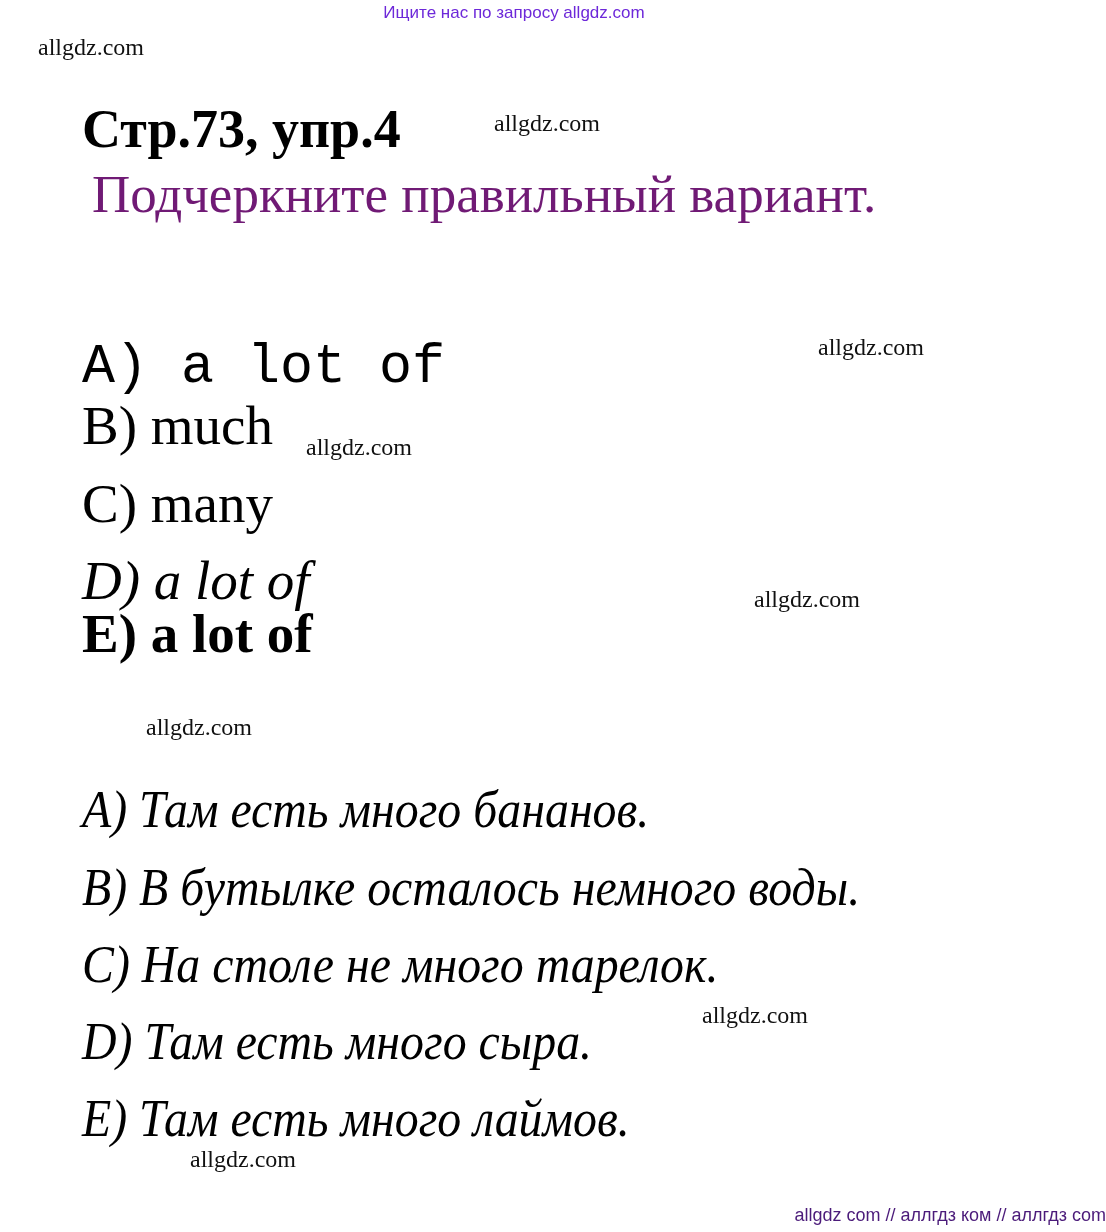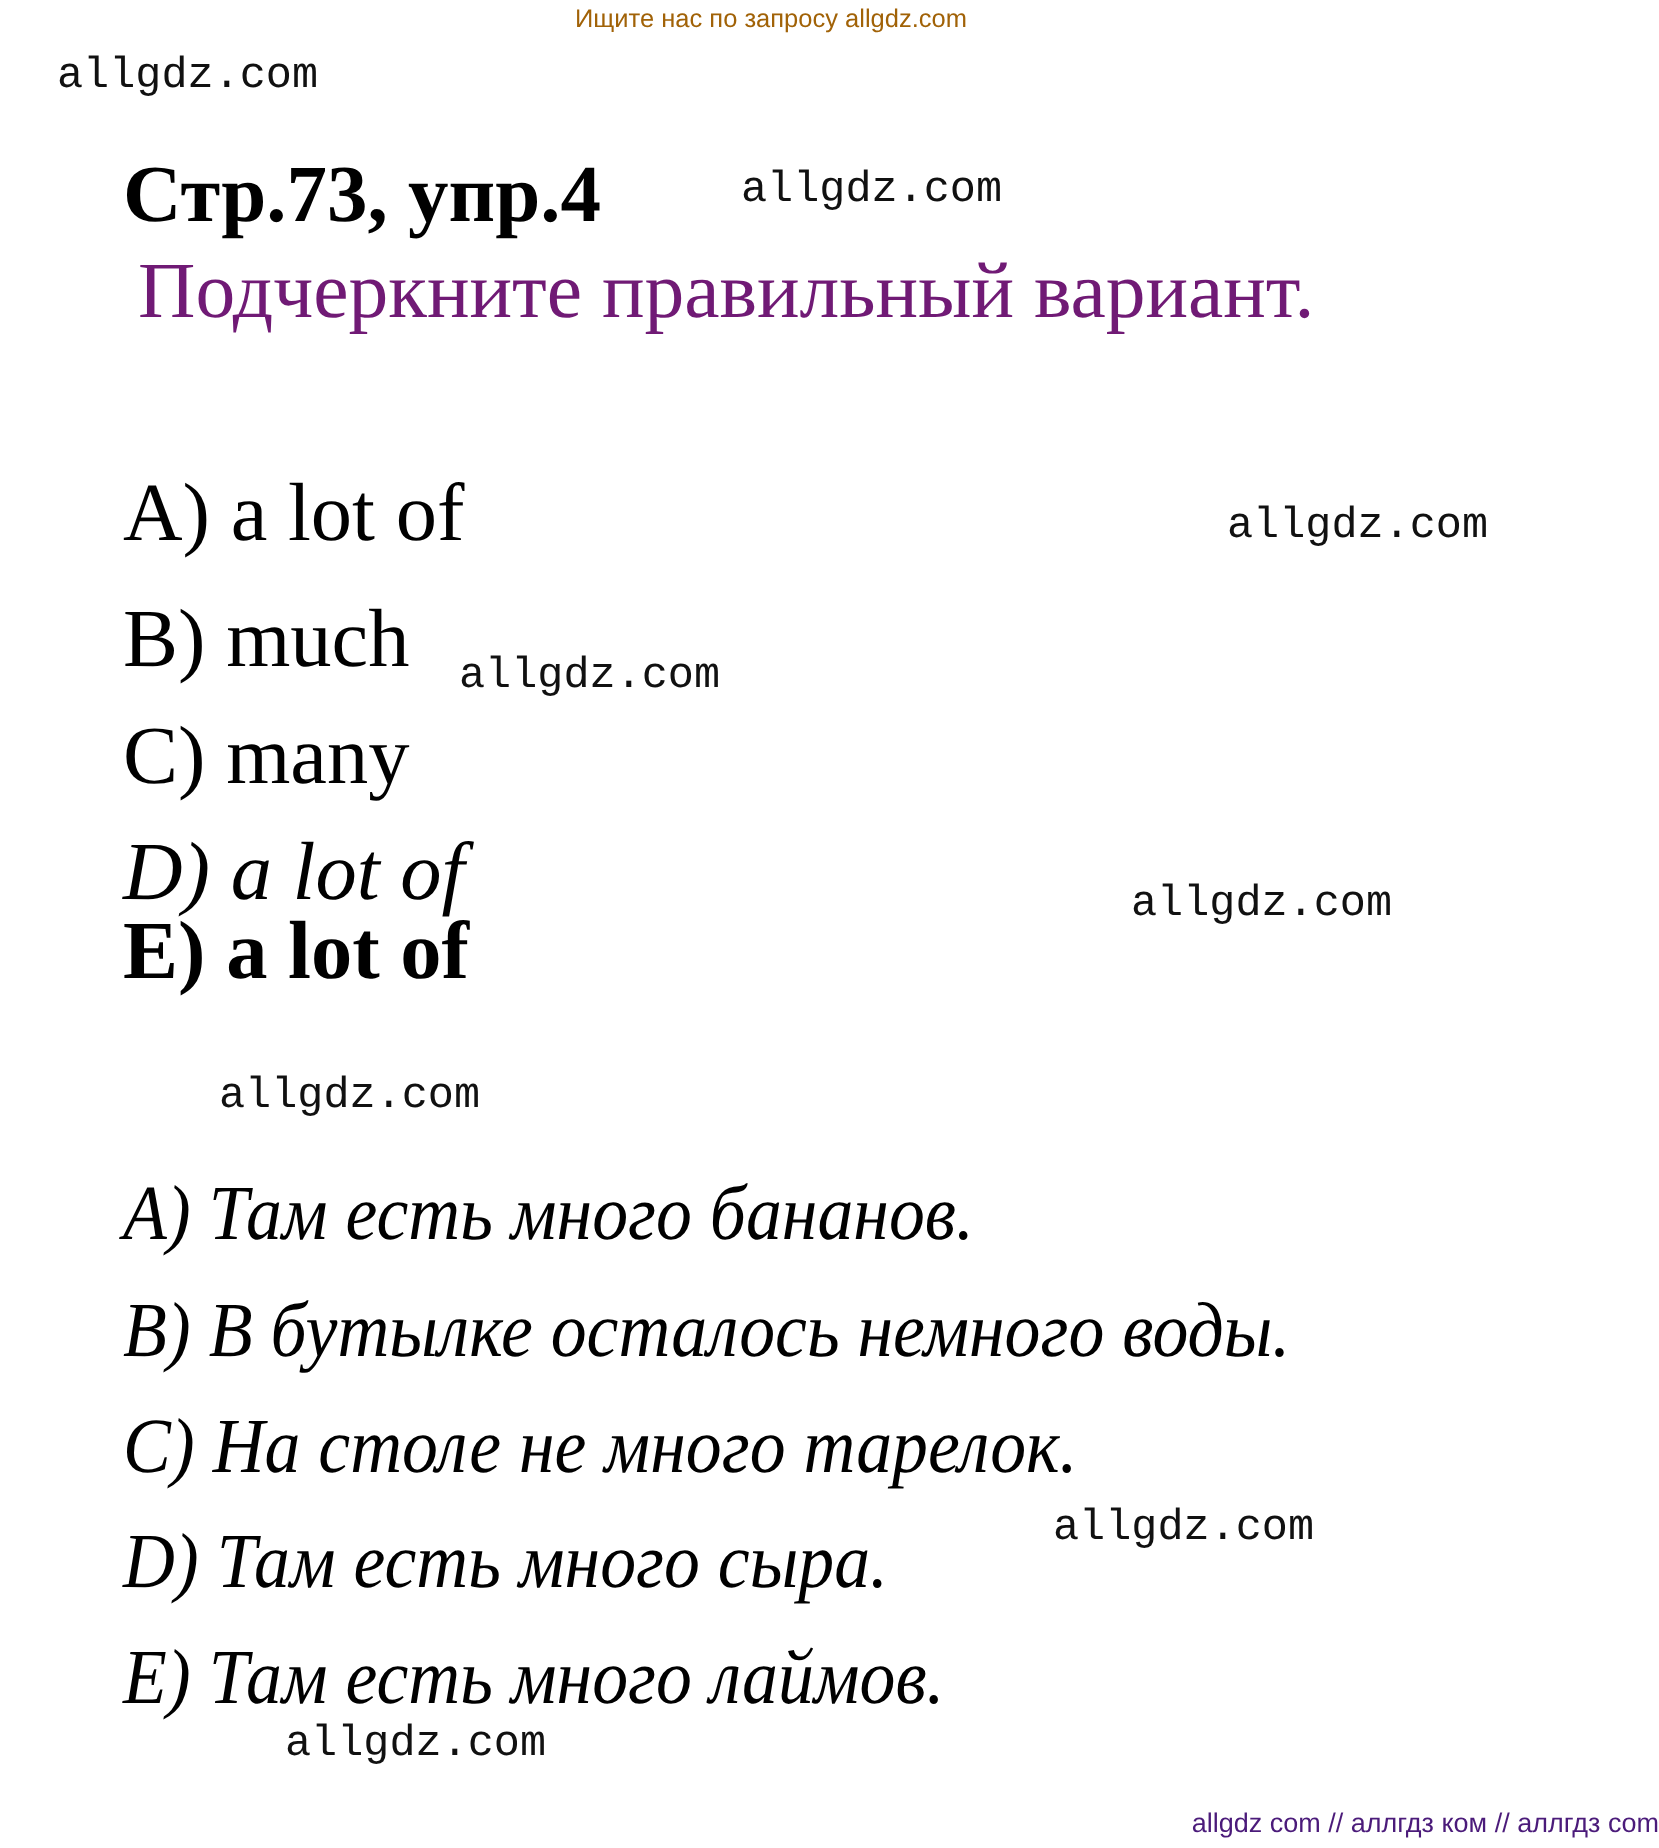--- a/index.html
+++ b/index.html
@@ -1,36 +1,36 @@
 <!DOCTYPE html>
 <html><head>
 <meta charset="utf-8">
 <style>
   html, body { margin:0; padding:0; background:#ffffff; }
   body { width:1106px; height:1232px; position:relative; overflow:hidden; }
   .abs { position:absolute; white-space:nowrap; }
-  .top-banner { left:0; width:1028px; top:3px; text-align:center; color:#a16207; font-family:"Liberation Sans", sans-serif; font-size:17px; }
-  .wm { font-family:Liberation Mono, monospace; font-size:29px; color:#111; }
+  .top-banner { left:0; width:1028px; top:3px; text-align:center; color:#6d28d9; font-family:"Liberation Sans", sans-serif; font-size:17px; }
+  .wm { font-family:Liberation Serif, serif; font-size:24px; color:#111; }
   .title { left:82px; top:86px; font-family:"Liberation Serif", serif; font-weight:bold; font-size:54px; color:#000;margin-top:12px; }
   .subtitle { left:92px; top:164px; font-family:"Liberation Serif", serif; font-size:53px; color:#701a75; }
   .ans { left:82px; font-family:"Liberation Serif", serif; font-size:55px; color:#000; }
   .tr { left:82px; font-family:"Liberation Serif", serif; font-style:italic; font-size:52px; color:#000; transform:scaleX(0.92); transform-origin:left; }
   .footer { left:0; width:1106px; top:1205px; text-align:right; color:#4b1b7a; font-family:"Liberation Sans", sans-serif; font-size:18px; }
 </style>
 </head>
 <body>
 
 <div class="abs top-banner">Ищите нас по запросу allgdz.com</div>
 
 <div class="abs wm" style="left:38px;top:34px;">allgdz.com</div>
 <div class="abs title">Стр.73, упр.4</div>
 <div class="abs wm" style="left:494px;top:110px;">allgdz.com</div>
 <div class="abs subtitle">Подчеркните правильный вариант.</div>
 
-<div class="abs ans" style="top:310px;">A) a lot of</div>
+<div class="abs ans" style="top:336px;font-family:Liberation Mono, monospace;">A) a lot of</div>
 <div class="abs wm" style="left:818px;top:334px;">allgdz.com</div>
 <div class="abs ans" style="top:394px;">B) much</div>
 <div class="abs wm" style="left:306px;top:434px;">allgdz.com</div>
 <div class="abs ans" style="top:472px;text-align:right;">C) many</div>
 <div class="abs ans" style="top:549px;font-style:italic;">D) a lot of</div>
 <div class="abs wm" style="left:754px;top:586px;">allgdz.com</div>
 <div class="abs ans" style="top:602px;font-weight:bold;">E) a lot of</div>
 <div class="abs wm" style="left:146px;top:714px;">allgdz.com</div>
 
 <div class="abs tr" style="top:780px;">A) Там есть много бананов.</div>

